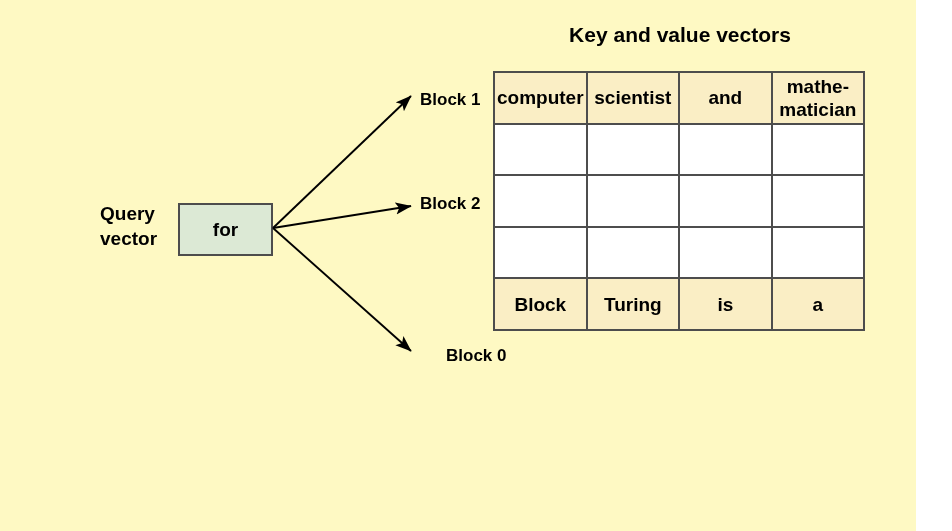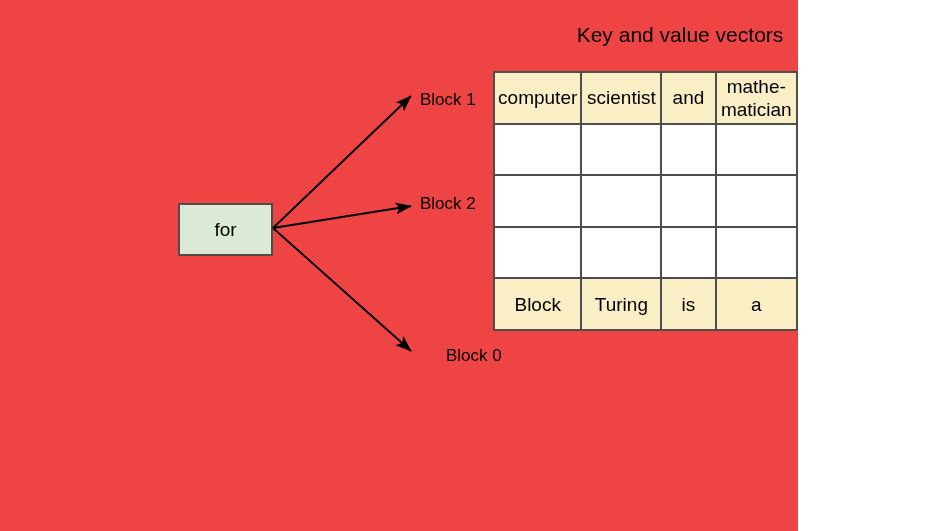--- a/index.html
+++ b/index.html
@@ -7,24 +7,25 @@
     margin: 0;
     padding: 0;
     background: #ffffff;
   }
   body {
     font-family: "Liberation Sans", sans-serif;
     -webkit-font-smoothing: antialiased;
   }
   #canvas {
     position: relative;
-    width: 798px;
+    width: 916px;
     height: 531px;
-    background: #ef4444;
+    background: #fef9c3;
     overflow: hidden;
+    font-weight: bold;
   }
 
   
   .title {
     position: absolute;
     left: 460px;
     top: 22px;
     width: 440px;
     text-align: center;
     font-size: 21px;
@@ -111,20 +112,24 @@
     display: block;
   }
 </style>
 </head>
 <body>
 
 <div id="canvas">
 
   <div class="title">Key and value vectors</div>
 
+  <div class="query-label">
+    <span>Query</span>
+    <span>vector</span>
+  </div>
 
   <div class="query-box">
     <span>for</span>
   </div>
 
   <svg class="arrows" width="952" height="531" viewBox="0 0 952 531">
     <defs>
       <marker id="ah" markerWidth="10" markerHeight="10" refX="8.2" refY="3.2" orient="auto" markerUnits="strokeWidth">
         <path d="M0,0 L8.6,3.2 L0,6.4 L1.9,3.2 z" fill="#000000"></path>
       </marker>

